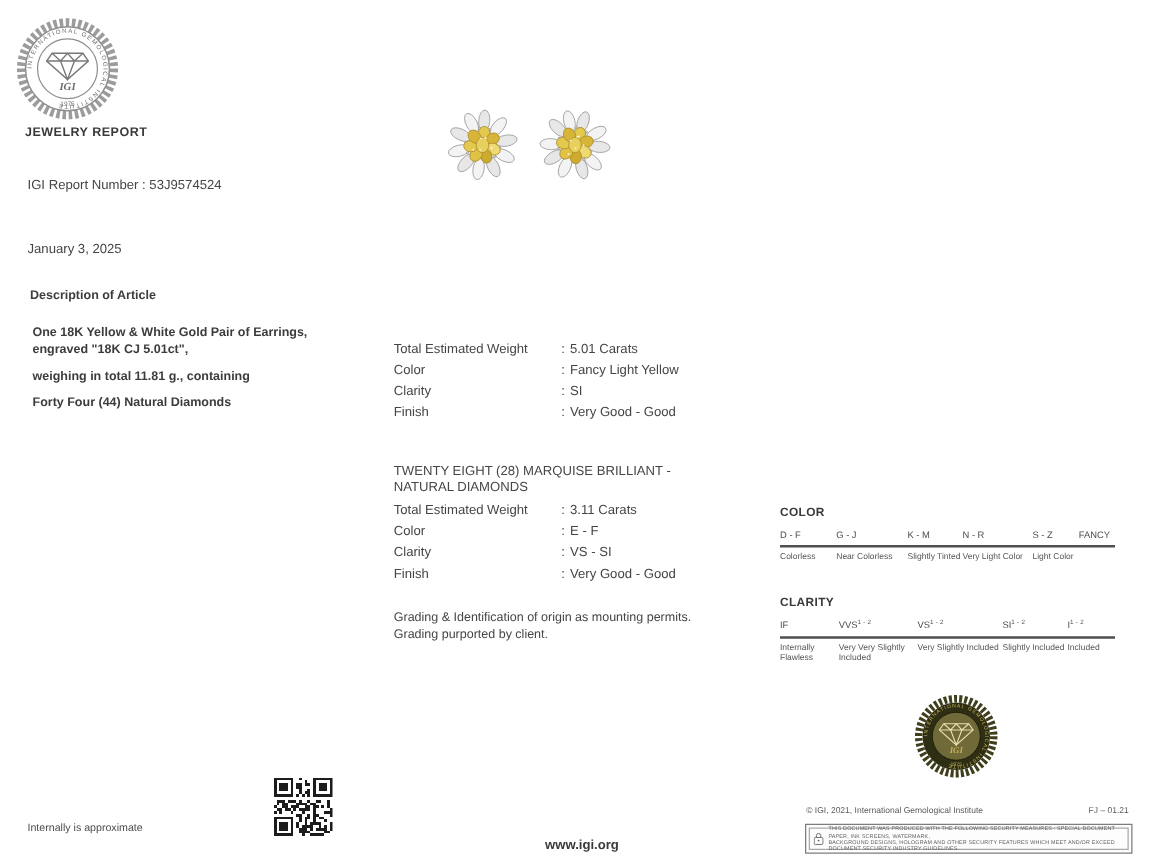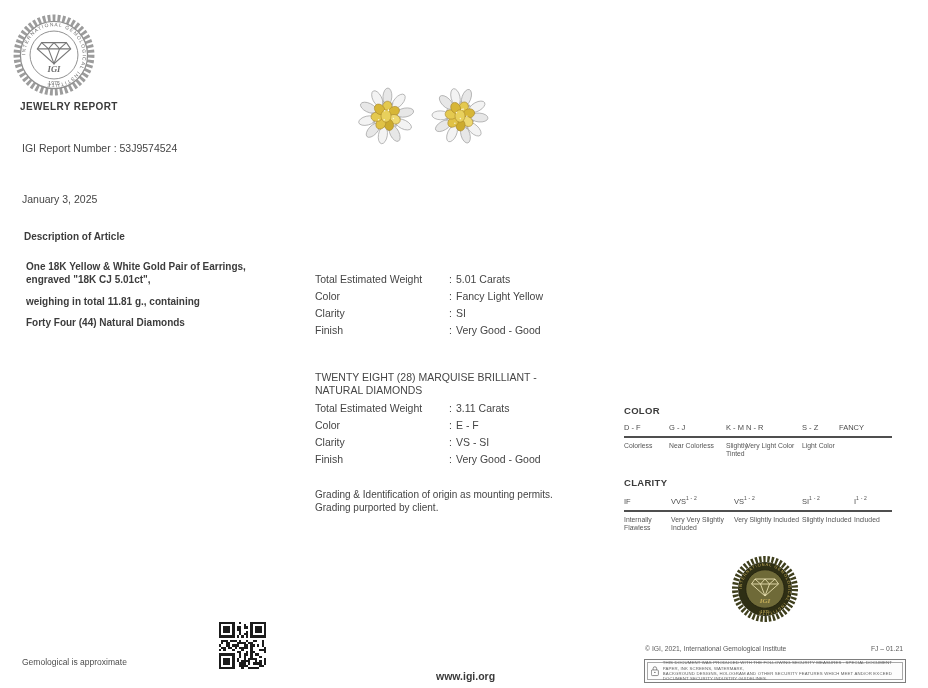--- a/index.html
+++ b/index.html
@@ -33,21 +33,21 @@
 
   .note { left:315px; top:489px; width:300px; font-size:10px; line-height:12.5px; }
 
   
   .scale { left:624px; width:268px; font-size:7.5px; color:#4d4d4d; }
   .scale .scale-title { font-size:9.5px; font-weight:bold; color:#3a3a3a; margin-bottom:7px; letter-spacing:.3px; }
   .scale .grades { display:flex; }
   .scale .labels { display:flex; margin-top:4px; font-size:6.8px; line-height:8px; color:#565656; }
   .scale .rule { height:2px; background:#4f4f4f; margin-top:4px; }
   .color-cols  > :nth-child(1){width:45px;} .color-cols  > :nth-child(2){width:57px;}
-  .color-cols  > :nth-child(3){width:20px;} .color-cols  > :nth-child(4){width:56px;}
+  .color-cols  > :nth-child(3){width:44px;} .color-cols  > :nth-child(4){width:56px;}
   .color-cols  > :nth-child(5){width:37px;} .color-cols  > :nth-child(6){width:28px;}
   .clar-cols   > :nth-child(1){width:47px;} .clar-cols   > :nth-child(2){width:63px;}
   .clar-cols   > :nth-child(3){width:68px;} .clar-cols   > :nth-child(4){width:52px;}
   .clar-cols   > :nth-child(5){width:36px;}
   .sup { font-size:5px; vertical-align:super; letter-spacing:.2px; }
 
   
   .photo-note { left:22px; top:657px; font-size:8.5px; color:#4d4d4d; }
   .website { left:436px; top:670px; font-size:10.5px; font-weight:bold; color:#3a3a3a; }
   .copyright-row { left:645px; top:645px; width:258px; display:flex; justify-content:space-between;
@@ -526,16 +526,16 @@
         <rect x="19" y="19" width="1" height="1"></rect>
         <rect x="10" y="20" width="1" height="1"></rect>
         <rect x="13" y="20" width="1" height="1"></rect>
         <rect x="14" y="20" width="1" height="1"></rect>
         <rect x="15" y="20" width="1" height="1"></rect>
         <rect x="16" y="20" width="1" height="1"></rect>
         <rect x="17" y="20" width="1" height="1"></rect>
       </svg>
   </div>
 
-  <div class="abs photo-note">Gemological is approximate</div>
+  <div class="abs photo-note">Internally is approximate</div>
   <div class="abs website">www.igi.org</div>
 
 </div>
 
 </body></html>

